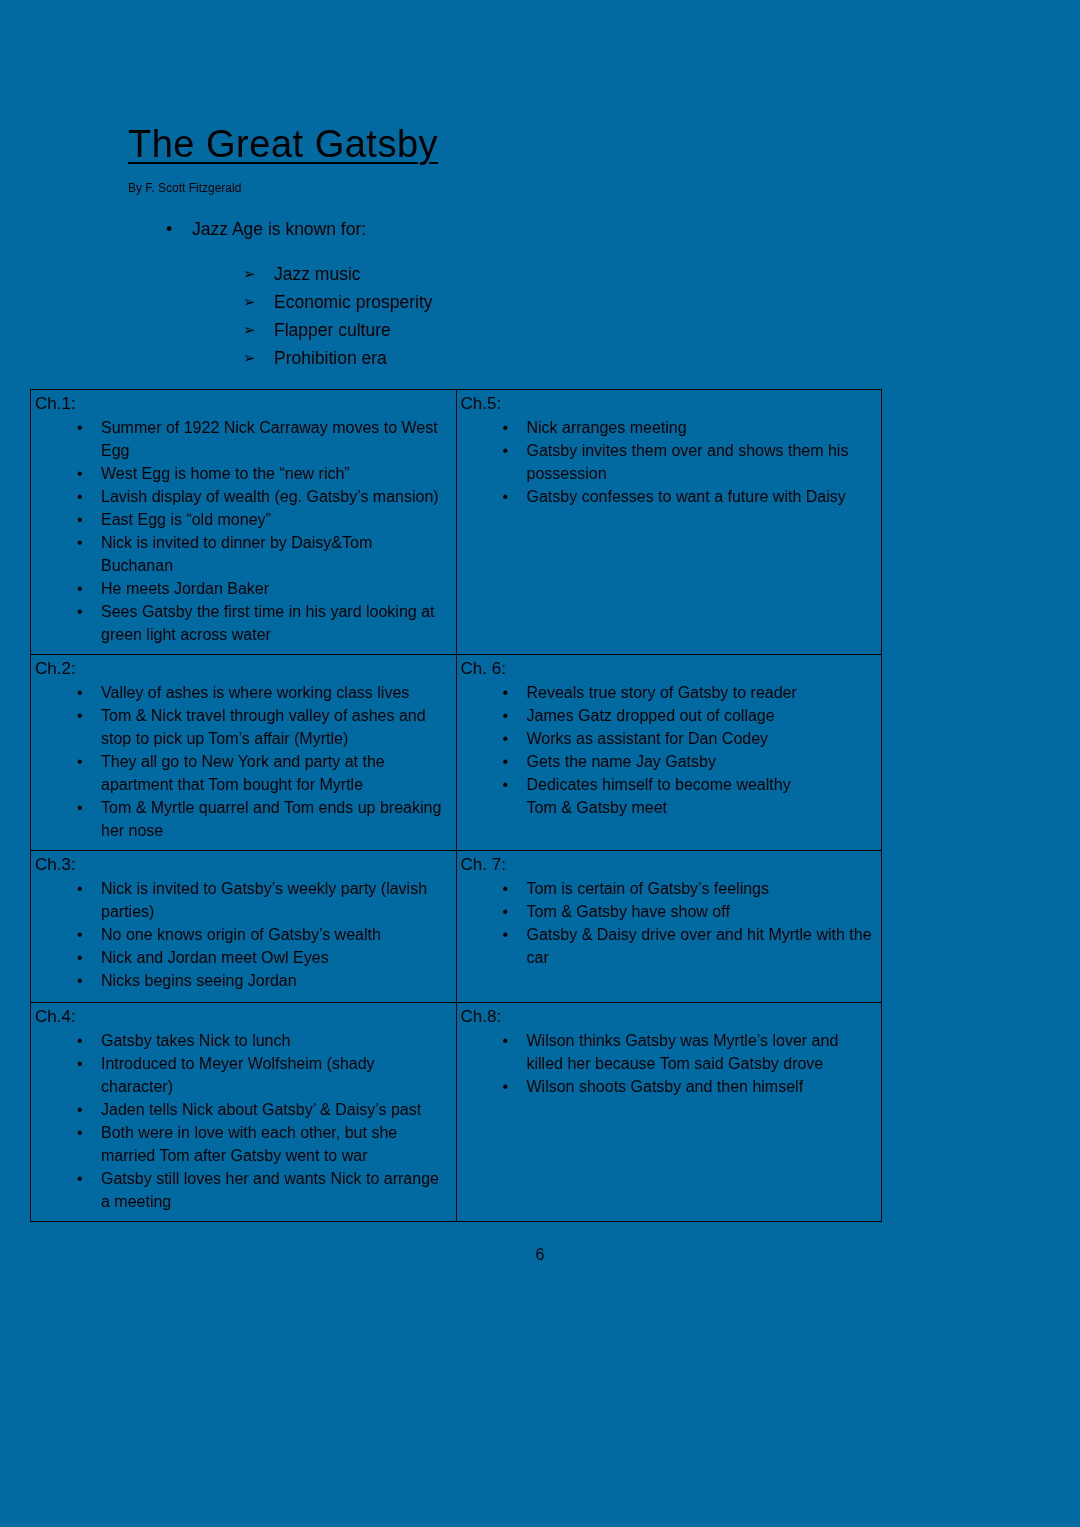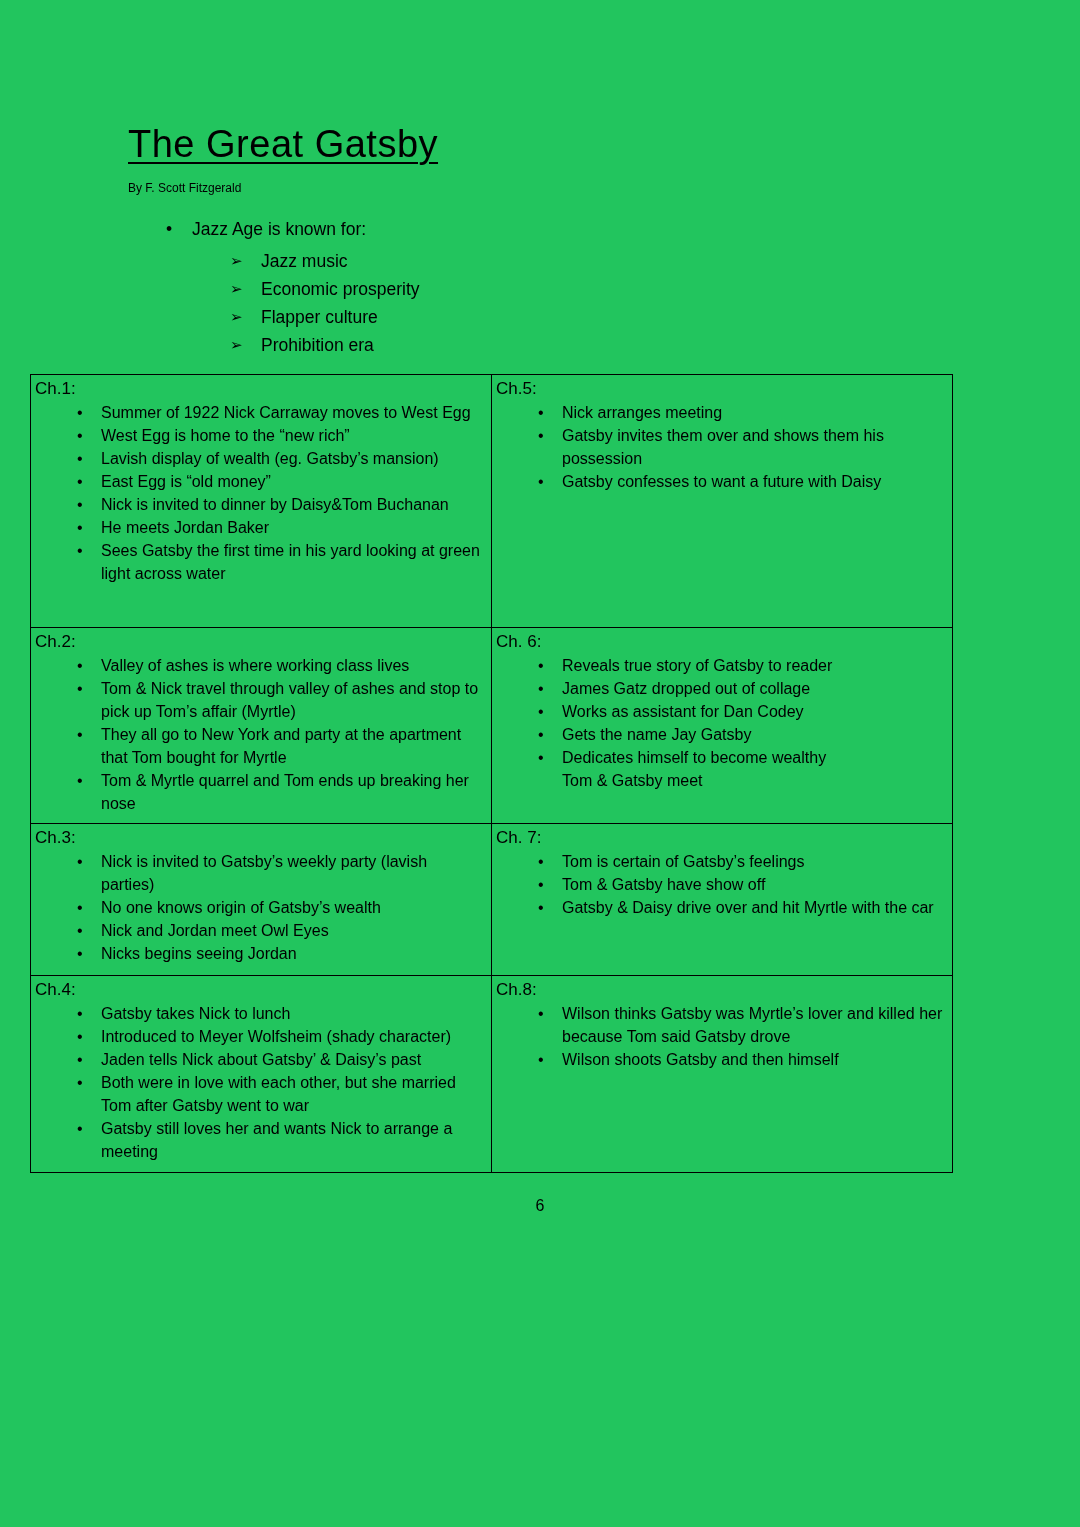--- a/index.html
+++ b/index.html
@@ -1,20 +1,20 @@
 <!DOCTYPE html>
 <html><head>
 <meta charset="utf-8">
 <style>
   html, body { margin: 0; padding: 0; background: #ffffff; }
   .page {
     width: 1080px;
     min-height: 1527px;
     margin: 0 auto;
-    background: #22c55e;
+    background: #0369a1;
     color: #000000;
     font-family: "Liberation Sans", sans-serif;
     box-sizing: border-box;
     padding-top: 123px;
     position: relative;
   }
   .doc-title {
     font-size: 38px;
     font-weight: 500;
     margin: 0 0 0 128px;
@@ -37,42 +37,42 @@
   ul.intro-list > li {
     position: relative;
     padding-left: 32px;
   }
   ul.intro-list > li::before {
     content: "\2022";
     position: absolute;
     left: 6px;
   }
   ul.sub-list {
-    margin: 4px;
+    margin: 17px;
     padding: 0 0 0 34px;
     list-style: none;
   }
   ul.sub-list > li {
     position: relative;
     padding-left: 31px;
   }
   ul.sub-list > li::before {
     content: "\27A2";
     position: absolute;
     left: 0;
     font-size: 15px;
   }
   .summary-label {
     margin: 16px 0 0 130px;
     font-size: 17.5px;
   }
   table.chapters {
     border-collapse: collapse;
     table-layout: fixed;
-    width: 923px;
+    width: 852px;
     margin: 15px 27px 0 30px;
     font-size: 16px;
     line-height: 23px;
   }
   table.chapters td {
     border: 1.5px solid #000000;
     vertical-align: top;
     padding: 2px 8px 4px 4px;
     width: 50%;
     overflow: hidden;

